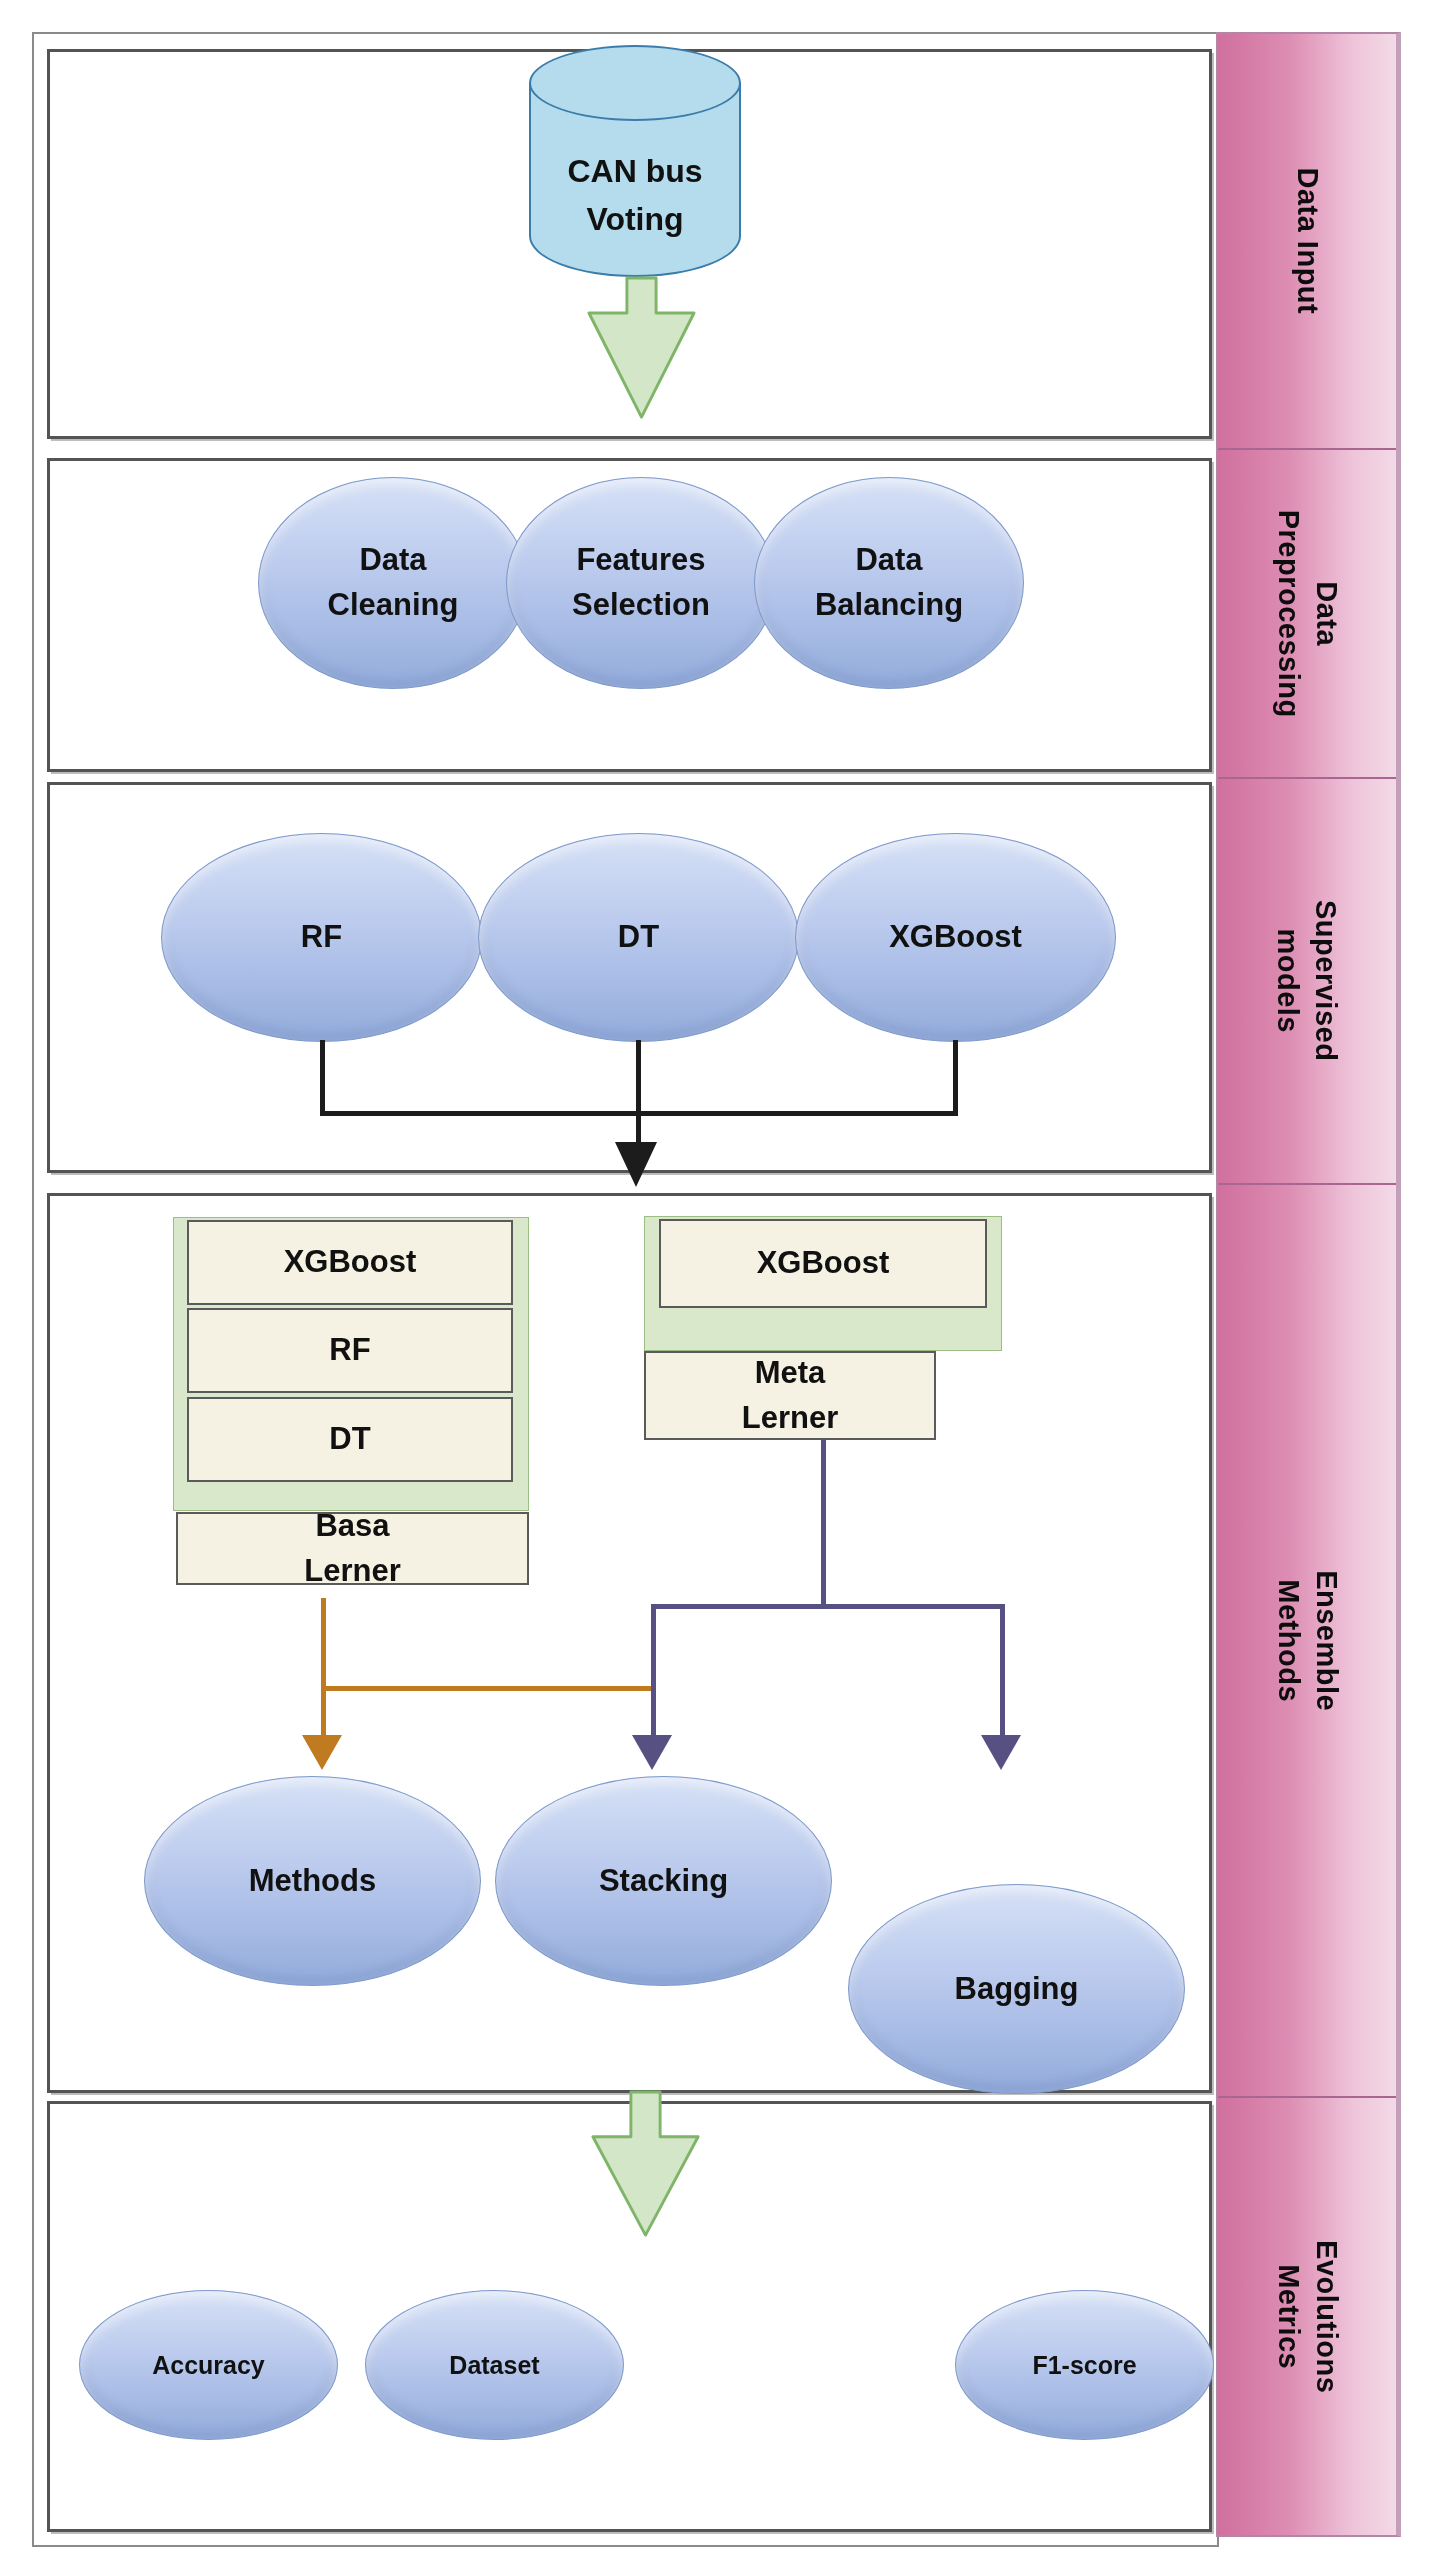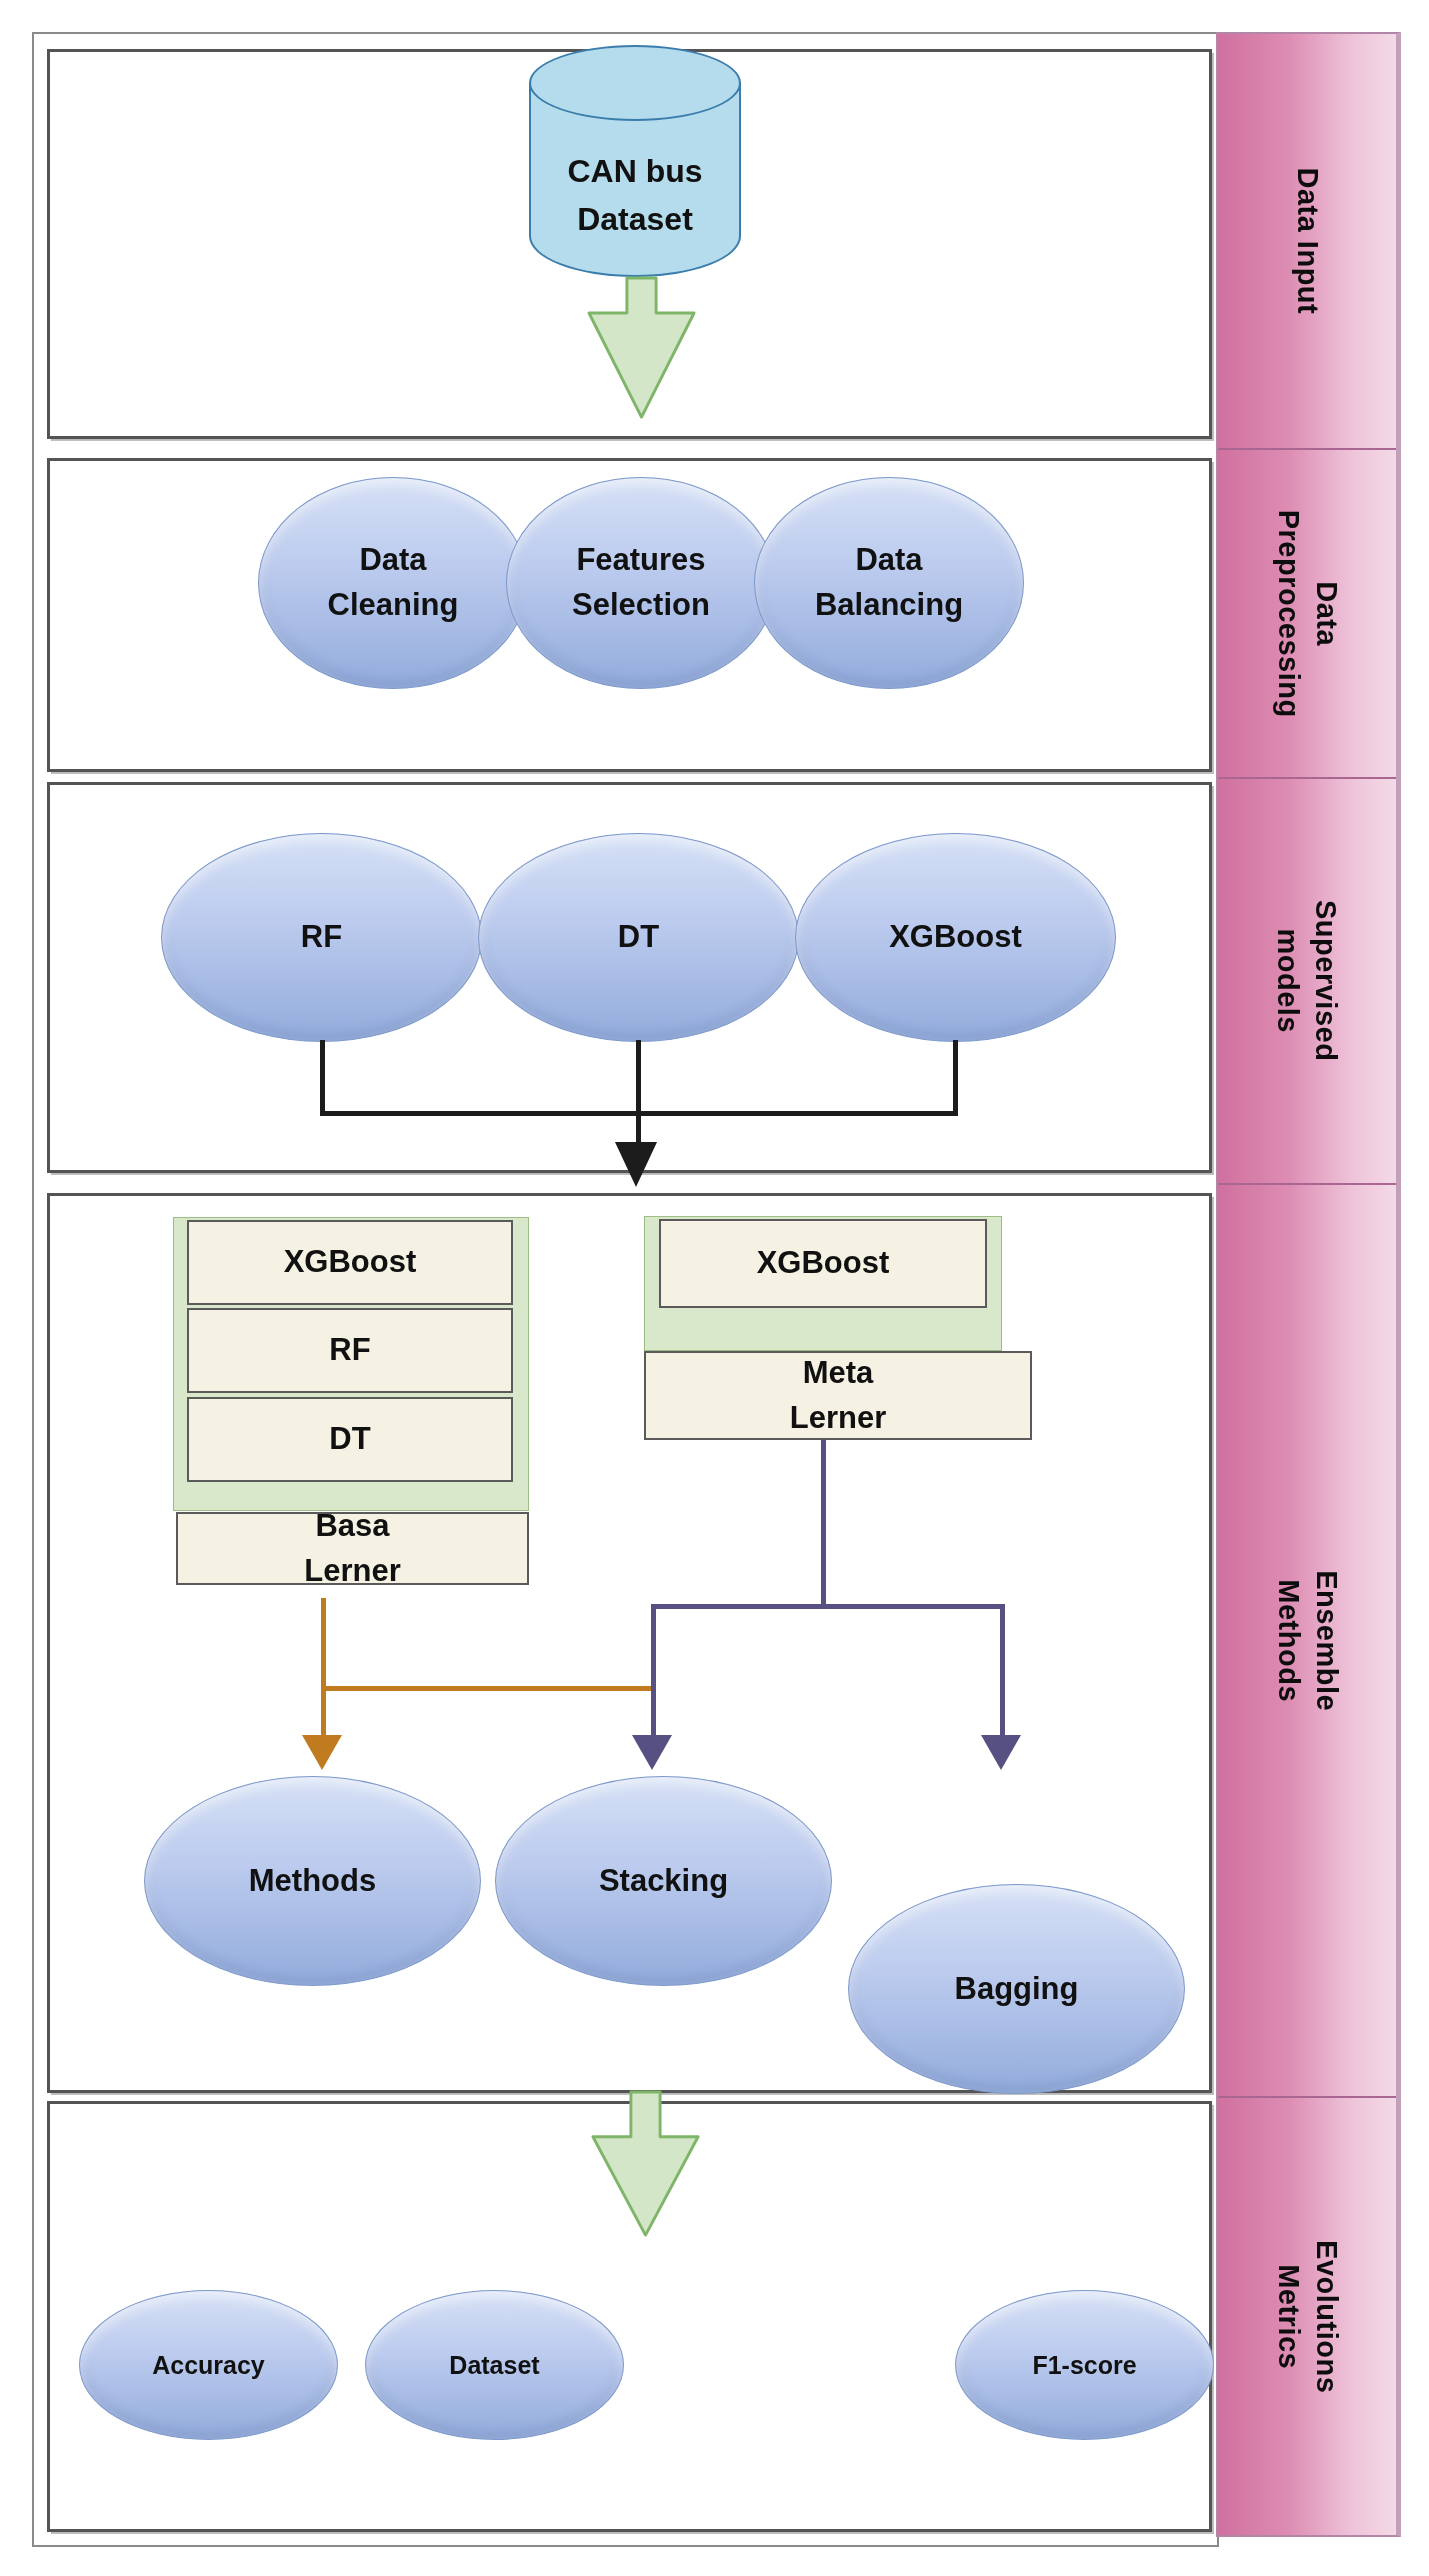--- a/index.html
+++ b/index.html
@@ -97,21 +97,21 @@
 
   <div class="section sec1"></div>
   <div class="section sec2"></div>
   <div class="section sec3"></div>
   <div class="section sec4"></div>
   <div class="section sec5"></div>
 
   <div class="cyl">
     <div class="cyl-body">
       <span class="pre">CAN bus
-Dataset</span>
+Voting</span>
     </div>
     <div class="cyl-top"></div>
   </div>
 
   <svg class="green-arrow" style="left:583px; top:276px;" width="117" height="144" viewBox="0 0 120 148">
     <polygon points="45,2 75,2 75,38 114,38 60,145 6,38 45,38" fill="#d3e6c8" stroke="#7fb569" stroke-width="3" stroke-linejoin="round"></polygon>
   </svg>
 
   <div class="ell" style="left:258px; top:477px; width:270px; height:212px;">
     <span class="pre">Data
@@ -154,21 +154,21 @@
   </div>
   <div class="cream" style="left:176px; top:1512px; width:353px; height:73px;align-items:center;">
     <span class="pre">Basa
 Lerner</span>
   </div>
 
   <div class="greenbox" style="left:644px; top:1216px; width:358px; height:135px;"></div>
   <div class="cream" style="left:659px; top:1219px; width:328px; height:89px;">
     <span>XGBoost</span>
   </div>
-  <div class="cream" style="left:644px; top:1351px; width:388px; height:89px;">
+  <div class="cream" style="left:644px; top:1351px; width:292px; height:89px;">
     <span class="pre">Meta
 Lerner</span>
   </div>
 
   <div class="line orange" style="left:321px; top:1598px; width:4.9px; height:141px;"></div>
   <div class="line orange" style="left:321px; top:1686px; width:335px; height:4.9px;"></div>
   <div class="tri tri-orange" style="left:302px; top:1735px;"></div>
 
   <div class="line purple" style="left:821px; top:1440px; width:4.9px; height:169px;"></div>
   <div class="line purple" style="left:651px; top:1604px; width:354px; height:4.9px;"></div>

